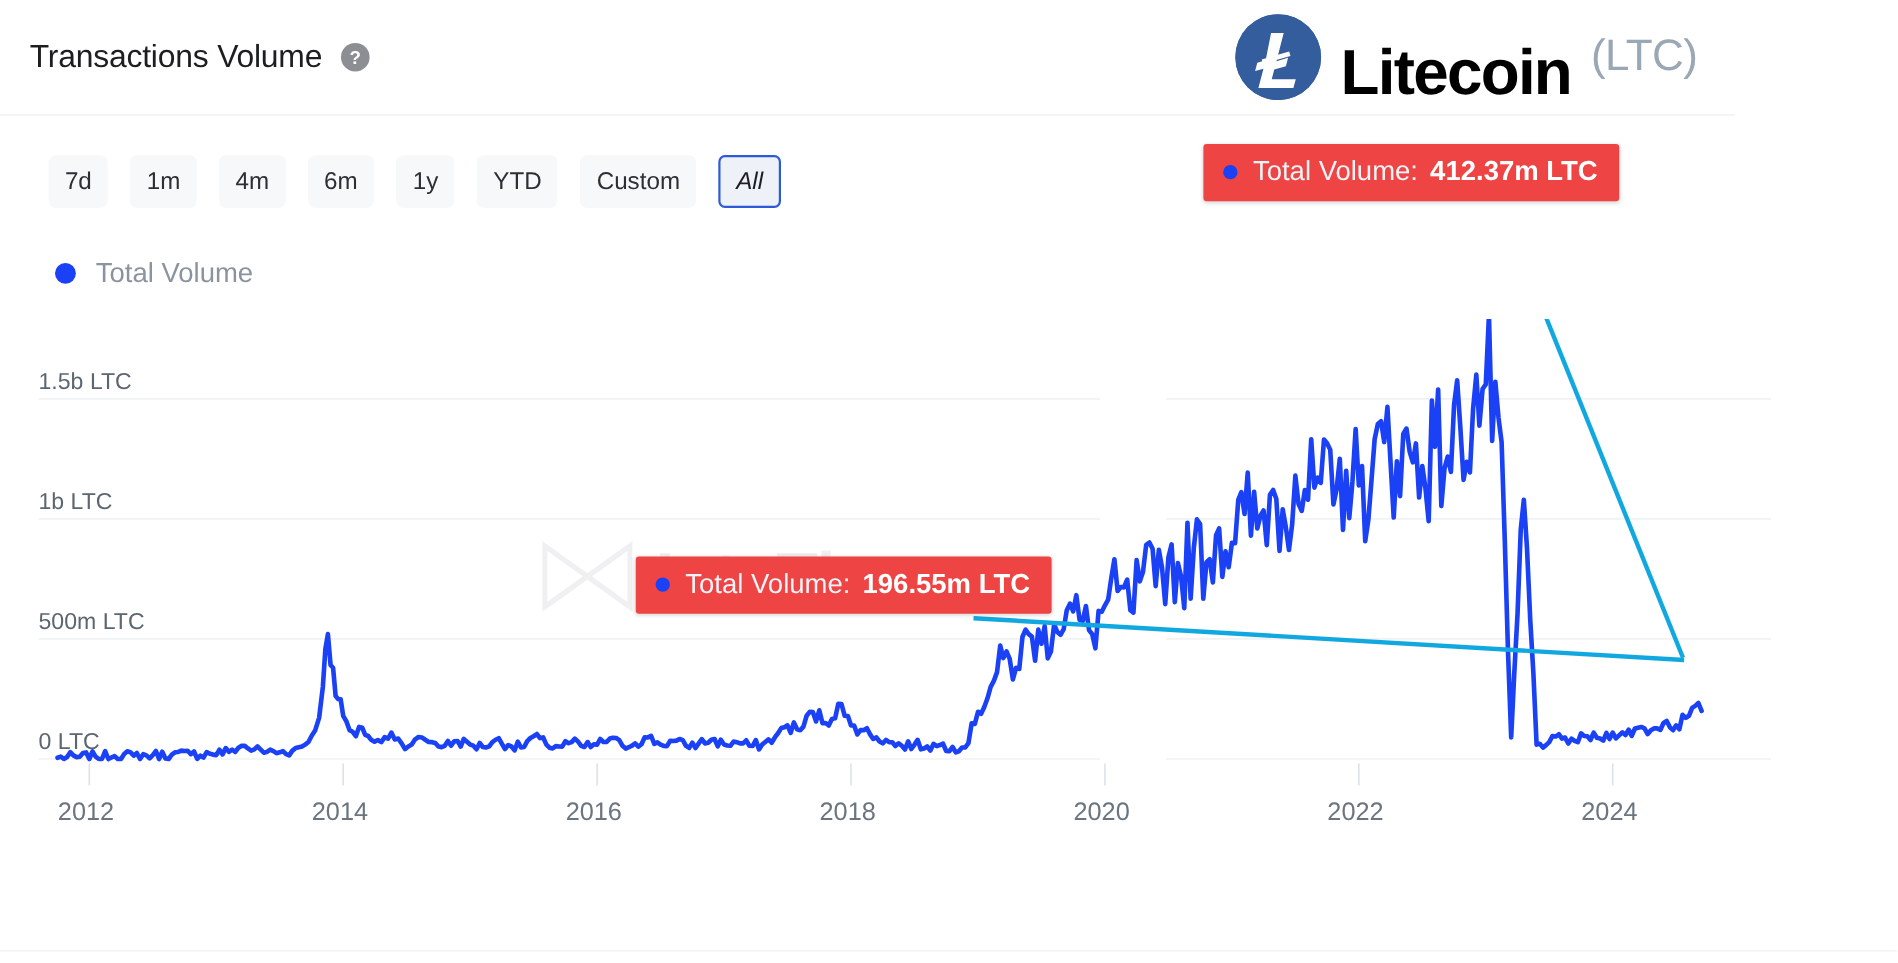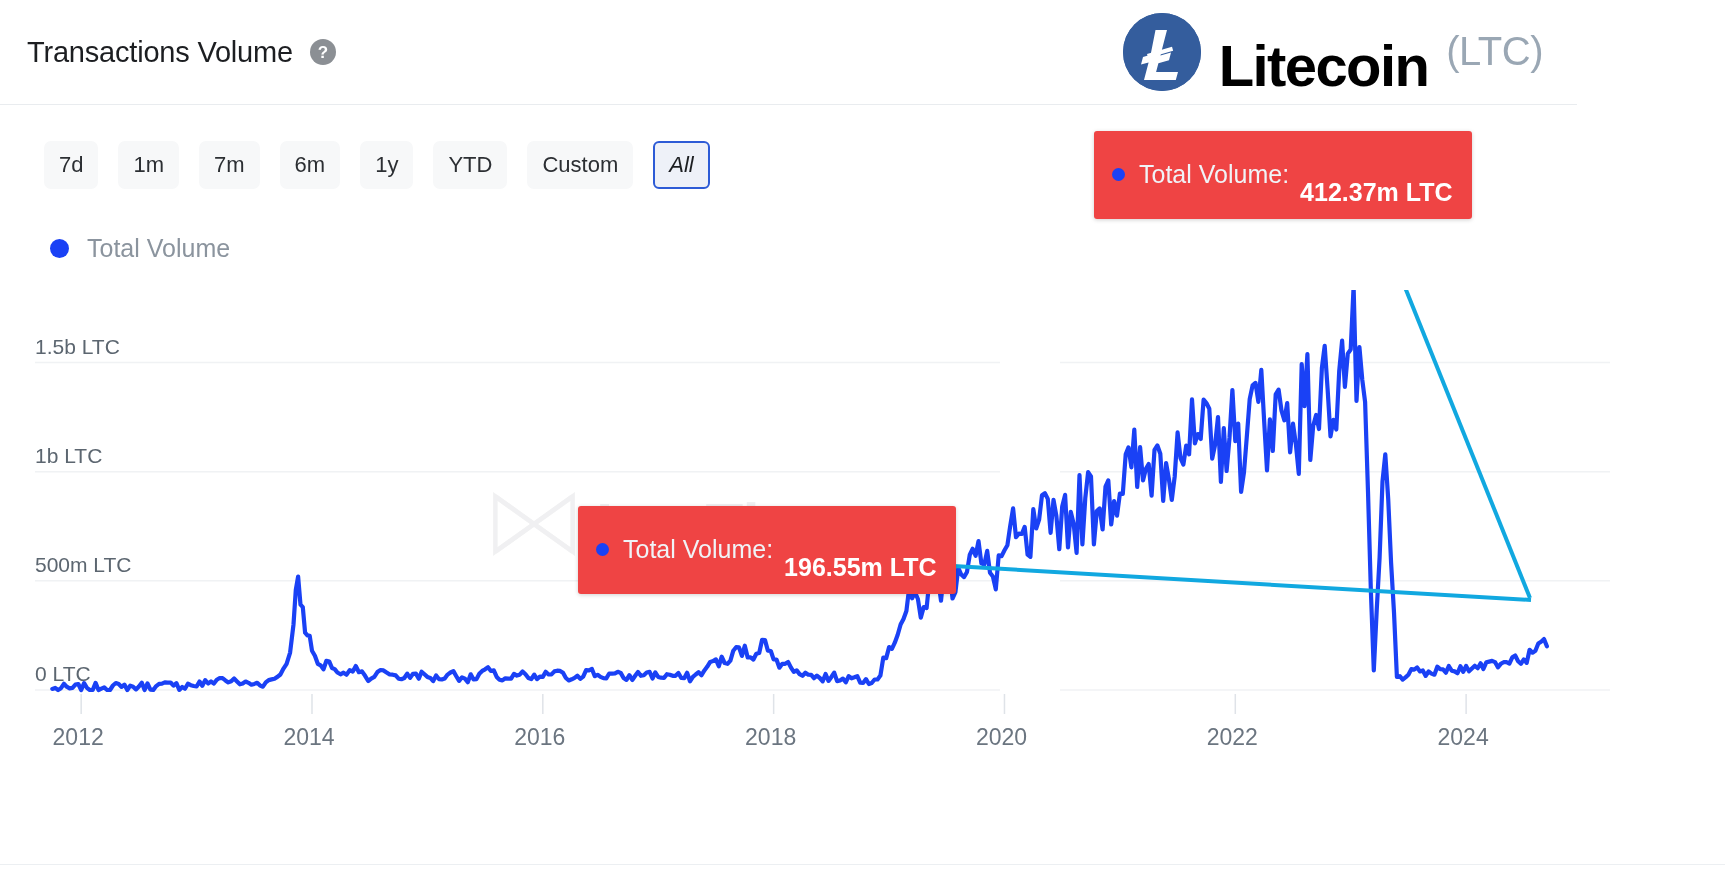--- a/index.html
+++ b/index.html
@@ -199,21 +199,21 @@
     box-shadow: 0 1px 4px rgba(0,0,0,0.18);
   }
   .tooltip-dot {
     width: 13px;
     height: 13px;
     border-radius: 50%;
     background: #1a41f5;
     flex: 0 0 auto;
   }
   .tooltip-label { font-weight: 400; color: #f0f3f7; }
-  .tooltip-value { font-weight: 700; color: #ffffff; margin-left: -3px; margin-top: 36px; }
+  .tooltip-value { font-weight: 700; color: #ffffff; margin-left: -3px; }
   #tooltip-high { left: 1094px; top: 131px; }
   #tooltip-mid  { left: 578px;  top: 506px; }
 
   
   .bottom-rule {
     position: absolute;
     left: 0;
     bottom: 10px;
     width: 1725px;
     height: 1px;
@@ -239,21 +239,21 @@
         </svg>
       </div>
       <div class="coin-name">Litecoin</div>
       <div class="coin-ticker">(LTC)</div>
     </div>
   </div>
 
   <div class="ranges">
     <button class="range-btn">7d</button>
     <button class="range-btn">1m</button>
-    <button class="range-btn">7m</button>
+    <button class="range-btn">4m</button>
     <button class="range-btn">6m</button>
     <button class="range-btn">1y</button>
     <button class="range-btn">YTD</button>
     <button class="range-btn">Custom</button>
     <button class="range-btn active">All</button>
   </div>
 
   <div class="legend">
     <span class="legend-dot"></span>
     <span class="legend-label">Total Volume</span>

